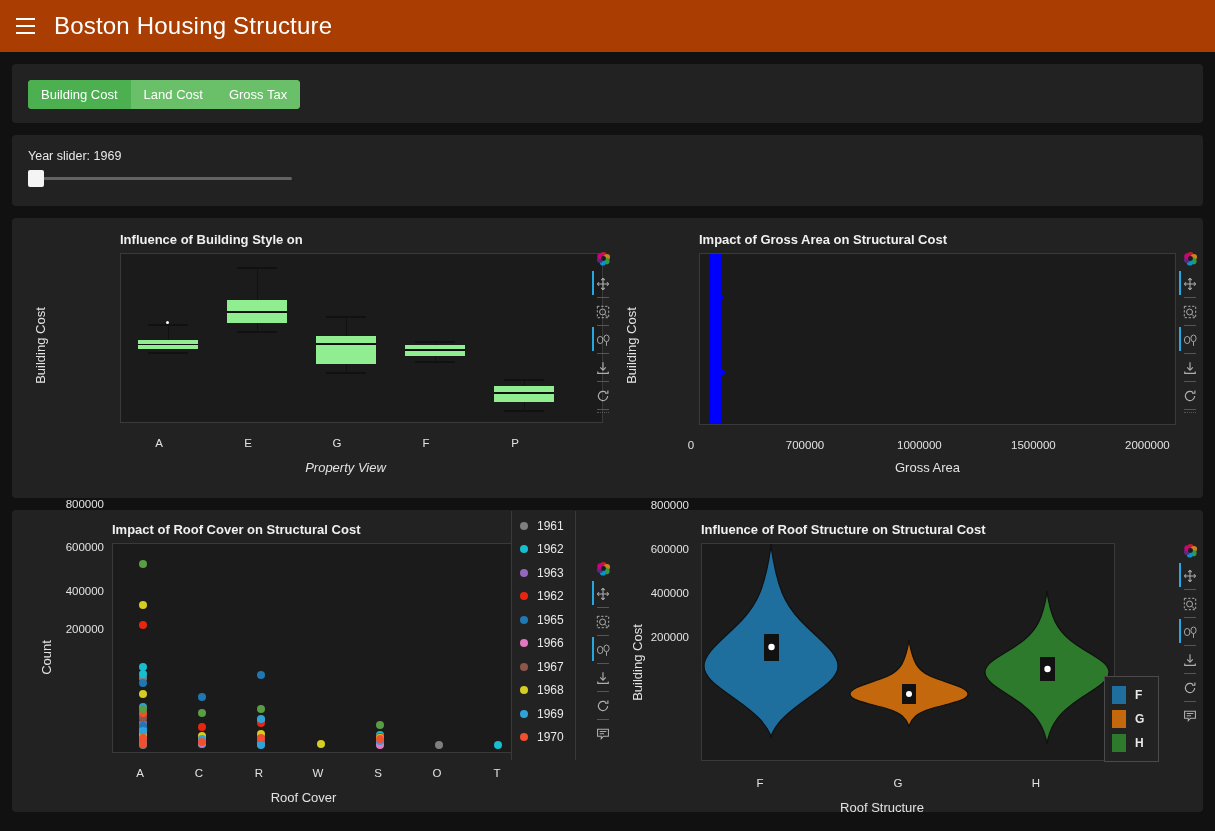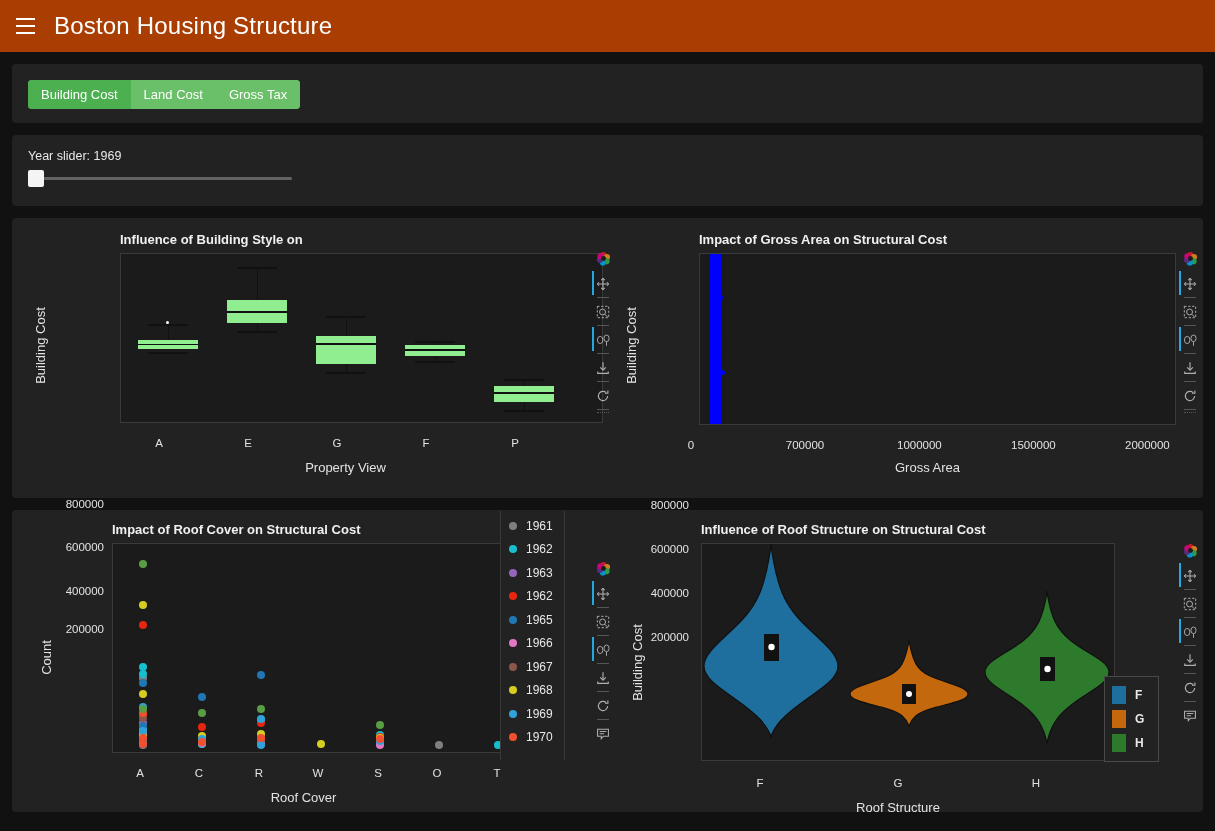--- a/index.html
+++ b/index.html
@@ -218,21 +218,21 @@
         <div class="bx-line" style="left:402.5px; top:148px; width:1.5px; height:9px;"></div>
         <div class="bx-line" style="left:383px; top:156px; width:40px; height:1.5px;"></div>
       </div>
 
       <div class="tick x" style="left:112px; top:219px; width:70px;">A</div>
       <div class="tick x" style="left:201px; top:219px; width:70px;">E</div>
       <div class="tick x" style="left:290px; top:219px; width:70px;">G</div>
       <div class="tick x" style="left:379px; top:219px; width:70px;">F</div>
       <div class="tick x" style="left:468px; top:219px; width:70px;">P</div>
 
-      <div class="axis-x-label" style="position:absolute; left:92px; top:242px; width:483px;">Property View</div>
+      <div class="axis-x-label" style="position:absolute; left:92px; top:242px; width:483px;font-style:italic;">Property View</div>
 
       <div class="bokeh-toolbar" style="left:580px; top:28px;">
         <div class="tb-icon">
           <svg width="15" height="15" viewBox="0 0 16 16">
             <circle cx="8" cy="4.3" r="3.3" fill="#ed1c24"></circle>
               <circle cx="11.7" cy="6.5" r="3.3" fill="#f7941e"></circle>
             <circle cx="11.2" cy="10.8" r="3.3" fill="#39b54a"></circle>
               <circle cx="7.3" cy="12.2" r="3.3" fill="#00aeef"></circle>
             <circle cx="4.2" cy="9.3" r="3.3" fill="#662d91"></circle>
               <circle cx="4.7" cy="5.6" r="3.3" fill="#ec008c"></circle>
@@ -499,21 +499,21 @@
       <div class="tick x" style="left:100px; top:257px; width:56px;">A</div>
       <div class="tick x" style="left:159px; top:257px; width:56px;">C</div>
       <div class="tick x" style="left:219px; top:257px; width:56px;">R</div>
       <div class="tick x" style="left:278px; top:257px; width:56px;">W</div>
       <div class="tick x" style="left:338px; top:257px; width:56px;">S</div>
       <div class="tick x" style="left:397px; top:257px; width:56px;">O</div>
       <div class="tick x" style="left:457px; top:257px; width:56px;">T</div>
 
       <div class="axis-x-label" style="position:absolute; left:84px; top:280px; width:415px;">Roof Cover</div>
 
-      <div class="legend-panel" style="left:488px; top:1px; width:65px; height:249px; padding:3px 0 0 8px;">
+      <div class="legend-panel" style="left:499px; top:1px; width:65px; height:249px; padding:3px 0 0 8px;">
         <div id="roof-legend">
             <div class="legend-item">
               <span class="legend-dot" style="background: rgb(127, 127, 127);"></span>
               <span>1961</span>
             </div>
             <div class="legend-item">
               <span class="legend-dot" style="background: rgb(23, 190, 207);"></span>
               <span>1962</span>
             </div>
             <div class="legend-item">
@@ -646,21 +646,21 @@
                    C 407 117, 385 110, 368 96 C 355 85, 349 74, 345 48 Z" fill="#2d7a2d" stroke="#111" stroke-width="1.2"></path>
           <rect x="338" y="113" width="15" height="24" fill="#111"></rect>
           <circle cx="345.5" cy="125" r="3.2" fill="#ffffff"></circle>
         </svg>
       </div>
 
       <div class="tick x" style="left:125px; top:267px; width:56px;">F</div>
       <div class="tick x" style="left:263px; top:267px; width:56px;">G</div>
       <div class="tick x" style="left:401px; top:267px; width:56px;">H</div>
 
-      <div class="axis-x-label" style="position:absolute; left:84px; top:290px; width:414px;">Roof Structure</div>
+      <div class="axis-x-label" style="position:absolute; left:68px; top:290px; width:414px;">Roof Structure</div>
 
       <div class="legend-box" style="left:497px; top:166px; width:55px;">
         <div id="violin-legend">
             <div class="legend-item" style="height: 24px;">
               <span class="legend-swatch" style="background: rgb(31, 111, 158);"></span>
               <span style="font-weight: 700;">F</span>
             </div>
             <div class="legend-item" style="height: 24px;">
               <span class="legend-swatch" style="background: rgb(195, 104, 12);"></span>
               <span style="font-weight: 700;">G</span>

